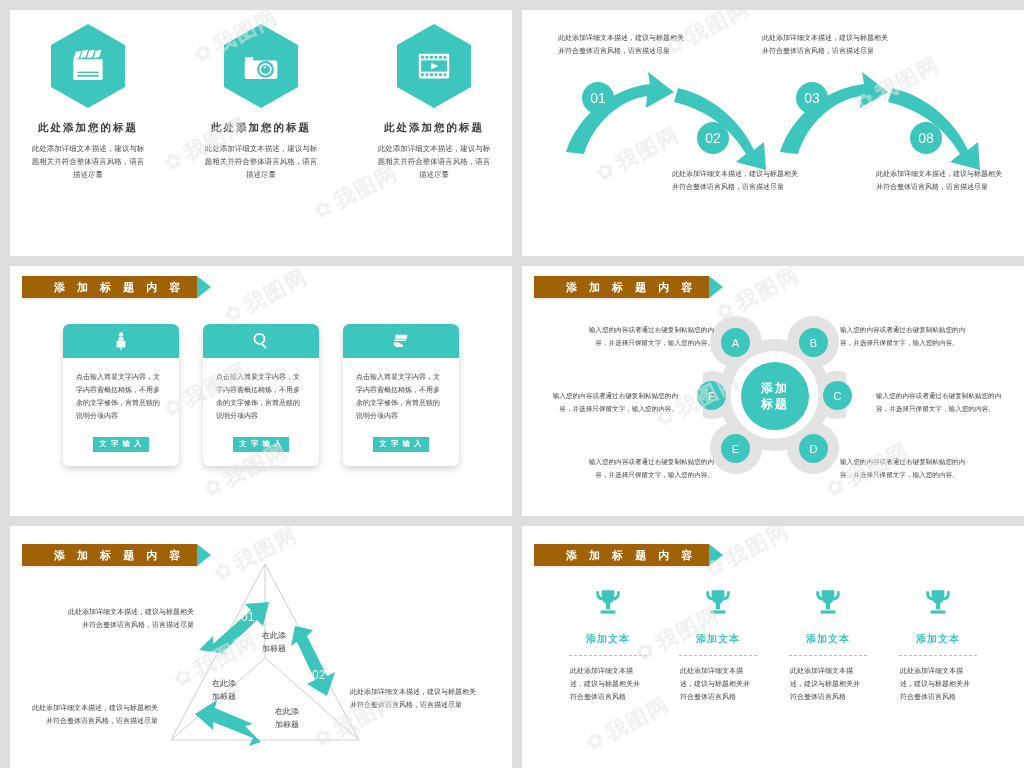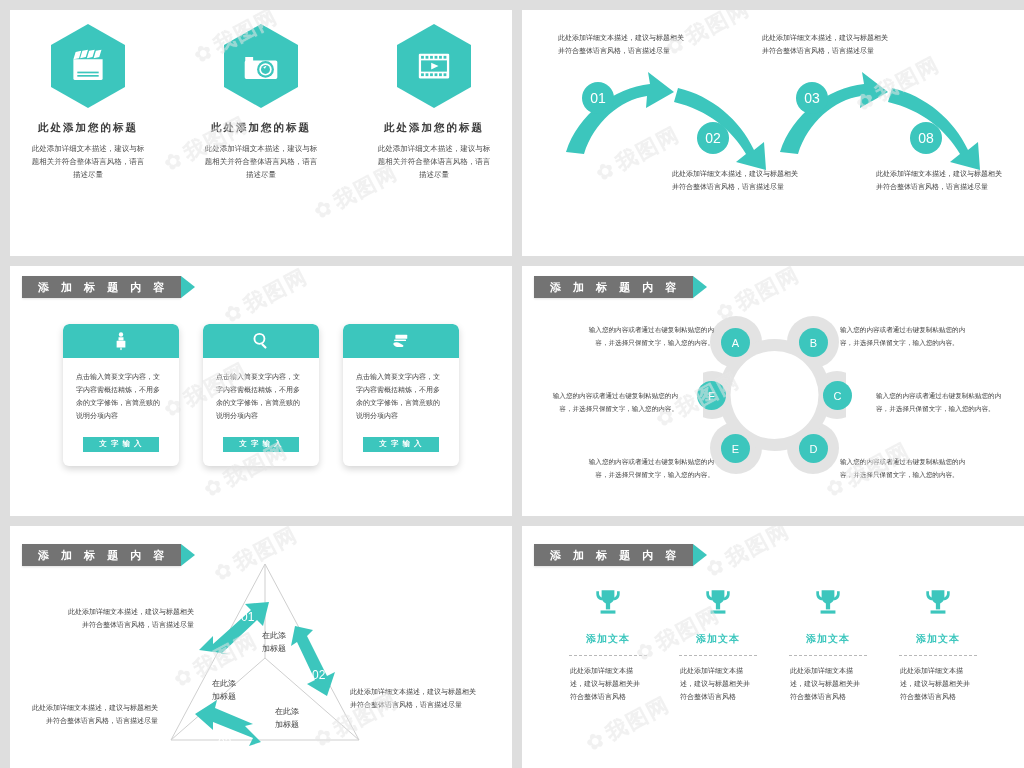--- a/index.html
+++ b/index.html
@@ -45,24 +45,24 @@
 
   
   .banner{
     position:absolute;
     left:12px;
     height:22px;
     display:flex;align-items:center;
     z-index:5;
   }
   .banner .body{
-    background:#737373;
+    background:#a16207;
     height:22px;
     display:flex;align-items:center;
-    padding:0 12px 0 16px;
+    padding:0 12px 0 32px;
     box-shadow:0 1px 2px rgba(0,0,0,.12);
   }
   .banner .body span{
     color:#fff;font-size:11px;font-weight:bold;letter-spacing:4.5px;
   }
   .banner .tip{
     width:0;height:0;
     border-top:11px solid transparent;
     border-bottom:11px solid transparent;
     border-left:14px solid #3cc6bd;
@@ -105,21 +105,21 @@
   }
   .card .head{
     height:34px;background:#3cc6bd;border-radius:6px 6px 0 0;
     display:flex;align-items:center;justify-content:center;
   }
   .card .head svg{width:20px;height:20px;fill:#fff;}
   .card .body{
     padding:13px 13px 0 13px;font-size:7px;color:#3f3f3f;line-height:1.85;
   }
   .card .btn{
-    margin:14px auto 0 auto;width:76px;height:15px;background:#3cc6bd;
+    margin:14px auto 0 auto;width:56px;height:15px;background:#3cc6bd;
     color:#fff;font-size:7.5px;font-weight:bold;letter-spacing:1px;
     display:flex;align-items:center;justify-content:center;
   }
 
   
   .gear{position:absolute;inset:0;}
   .gear svg.back{position:absolute;left:181px;top:48px;width:143px;height:162px;}
   .gnode{
     position:absolute;width:29px;height:29px;border-radius:50%;
     background:#3cc6bd;color:#fff;font-size:11px;
@@ -315,20 +315,24 @@
           <circle cx="110" cy="28" r="26"></circle>
           <circle cx="33" cy="134" r="26"></circle>
           <circle cx="110" cy="134" r="26"></circle>
           <circle cx="9" cy="81" r="24"></circle>
           <circle cx="134" cy="81" r="24"></circle>
           <circle cx="71.5" cy="81" r="56"></circle>
         </g>
         <circle cx="71.5" cy="81" r="44" fill="#ffffff"></circle>
       </svg>
 
+      <div class="gcenter" style="left:219px;top:96px;">
+        <div>添加</div>
+        <div>标题</div>
+      </div>
 
       <div class="gnode" style="left:199px;top:62px;">A</div>
       <div class="gnode" style="left:277px;top:62px;">B</div>
       <div class="gnode" style="left:301px;top:115px;">C</div>
       <div class="gnode" style="left:277px;top:168px;">D</div>
       <div class="gnode" style="left:199px;top:168px;">E</div>
       <div class="gnode" style="left:175px;top:115px;">F</div>
 
       <div class="gtxt" style="left:64px;top:58px;text-align:right;">输入您的内容或者通过右键复制粘贴您的内容，并选择只保留文字，输入您的内容。</div>
       <div class="gtxt" style="left:318px;top:58px;text-align:left;">输入您的内容或者通过右键复制粘贴您的内容，并选择只保留文字，输入您的内容。</div>

